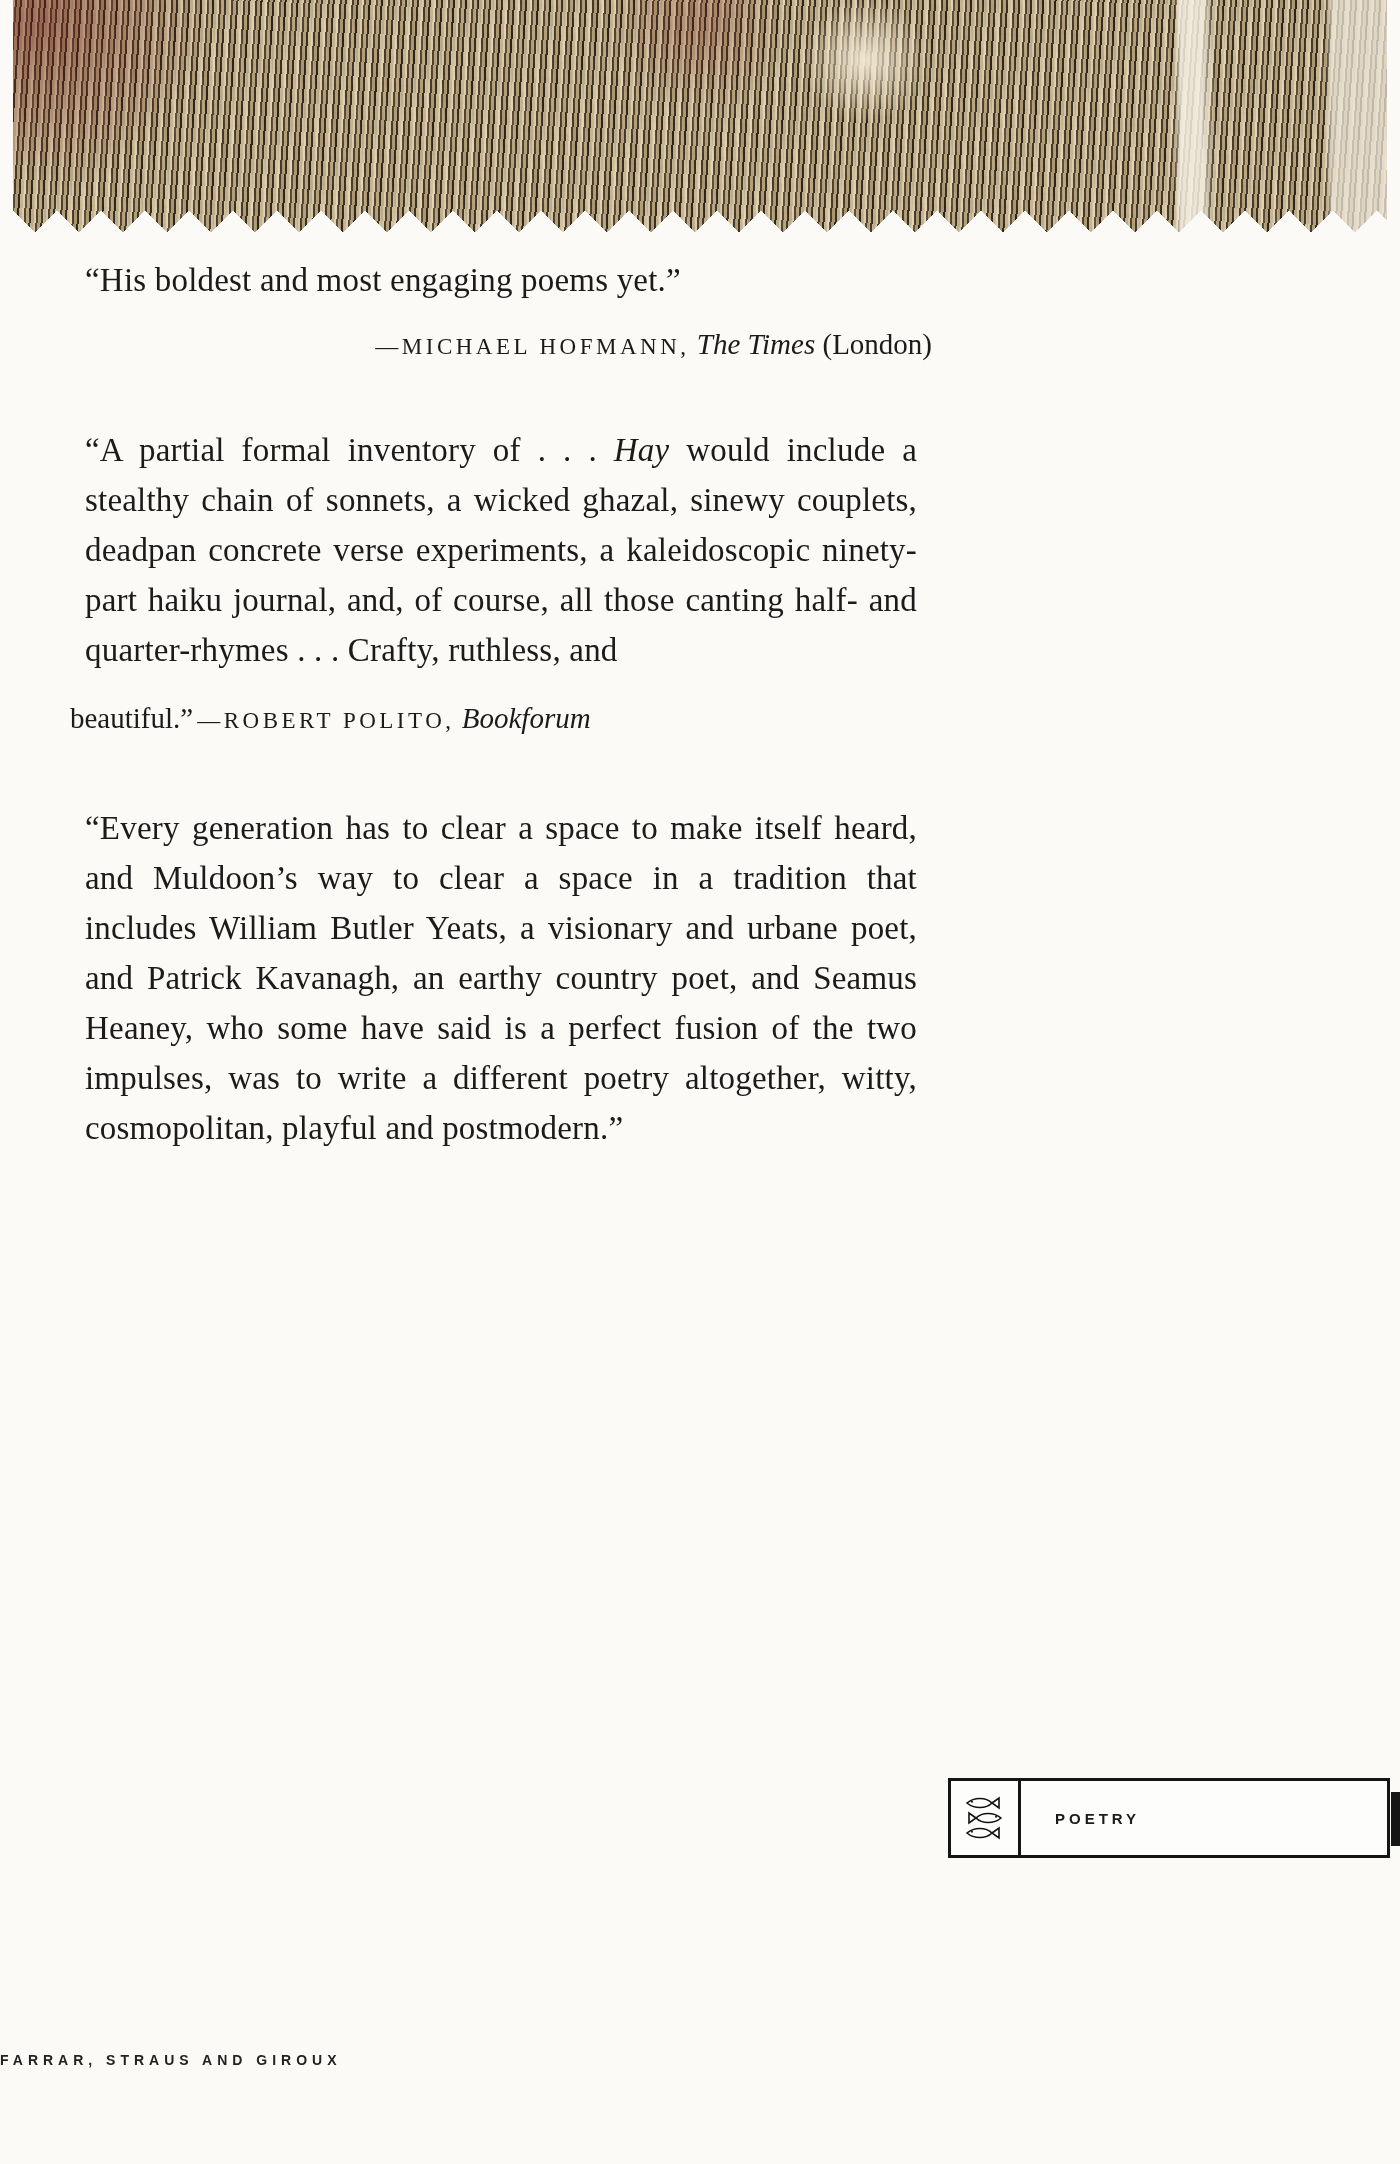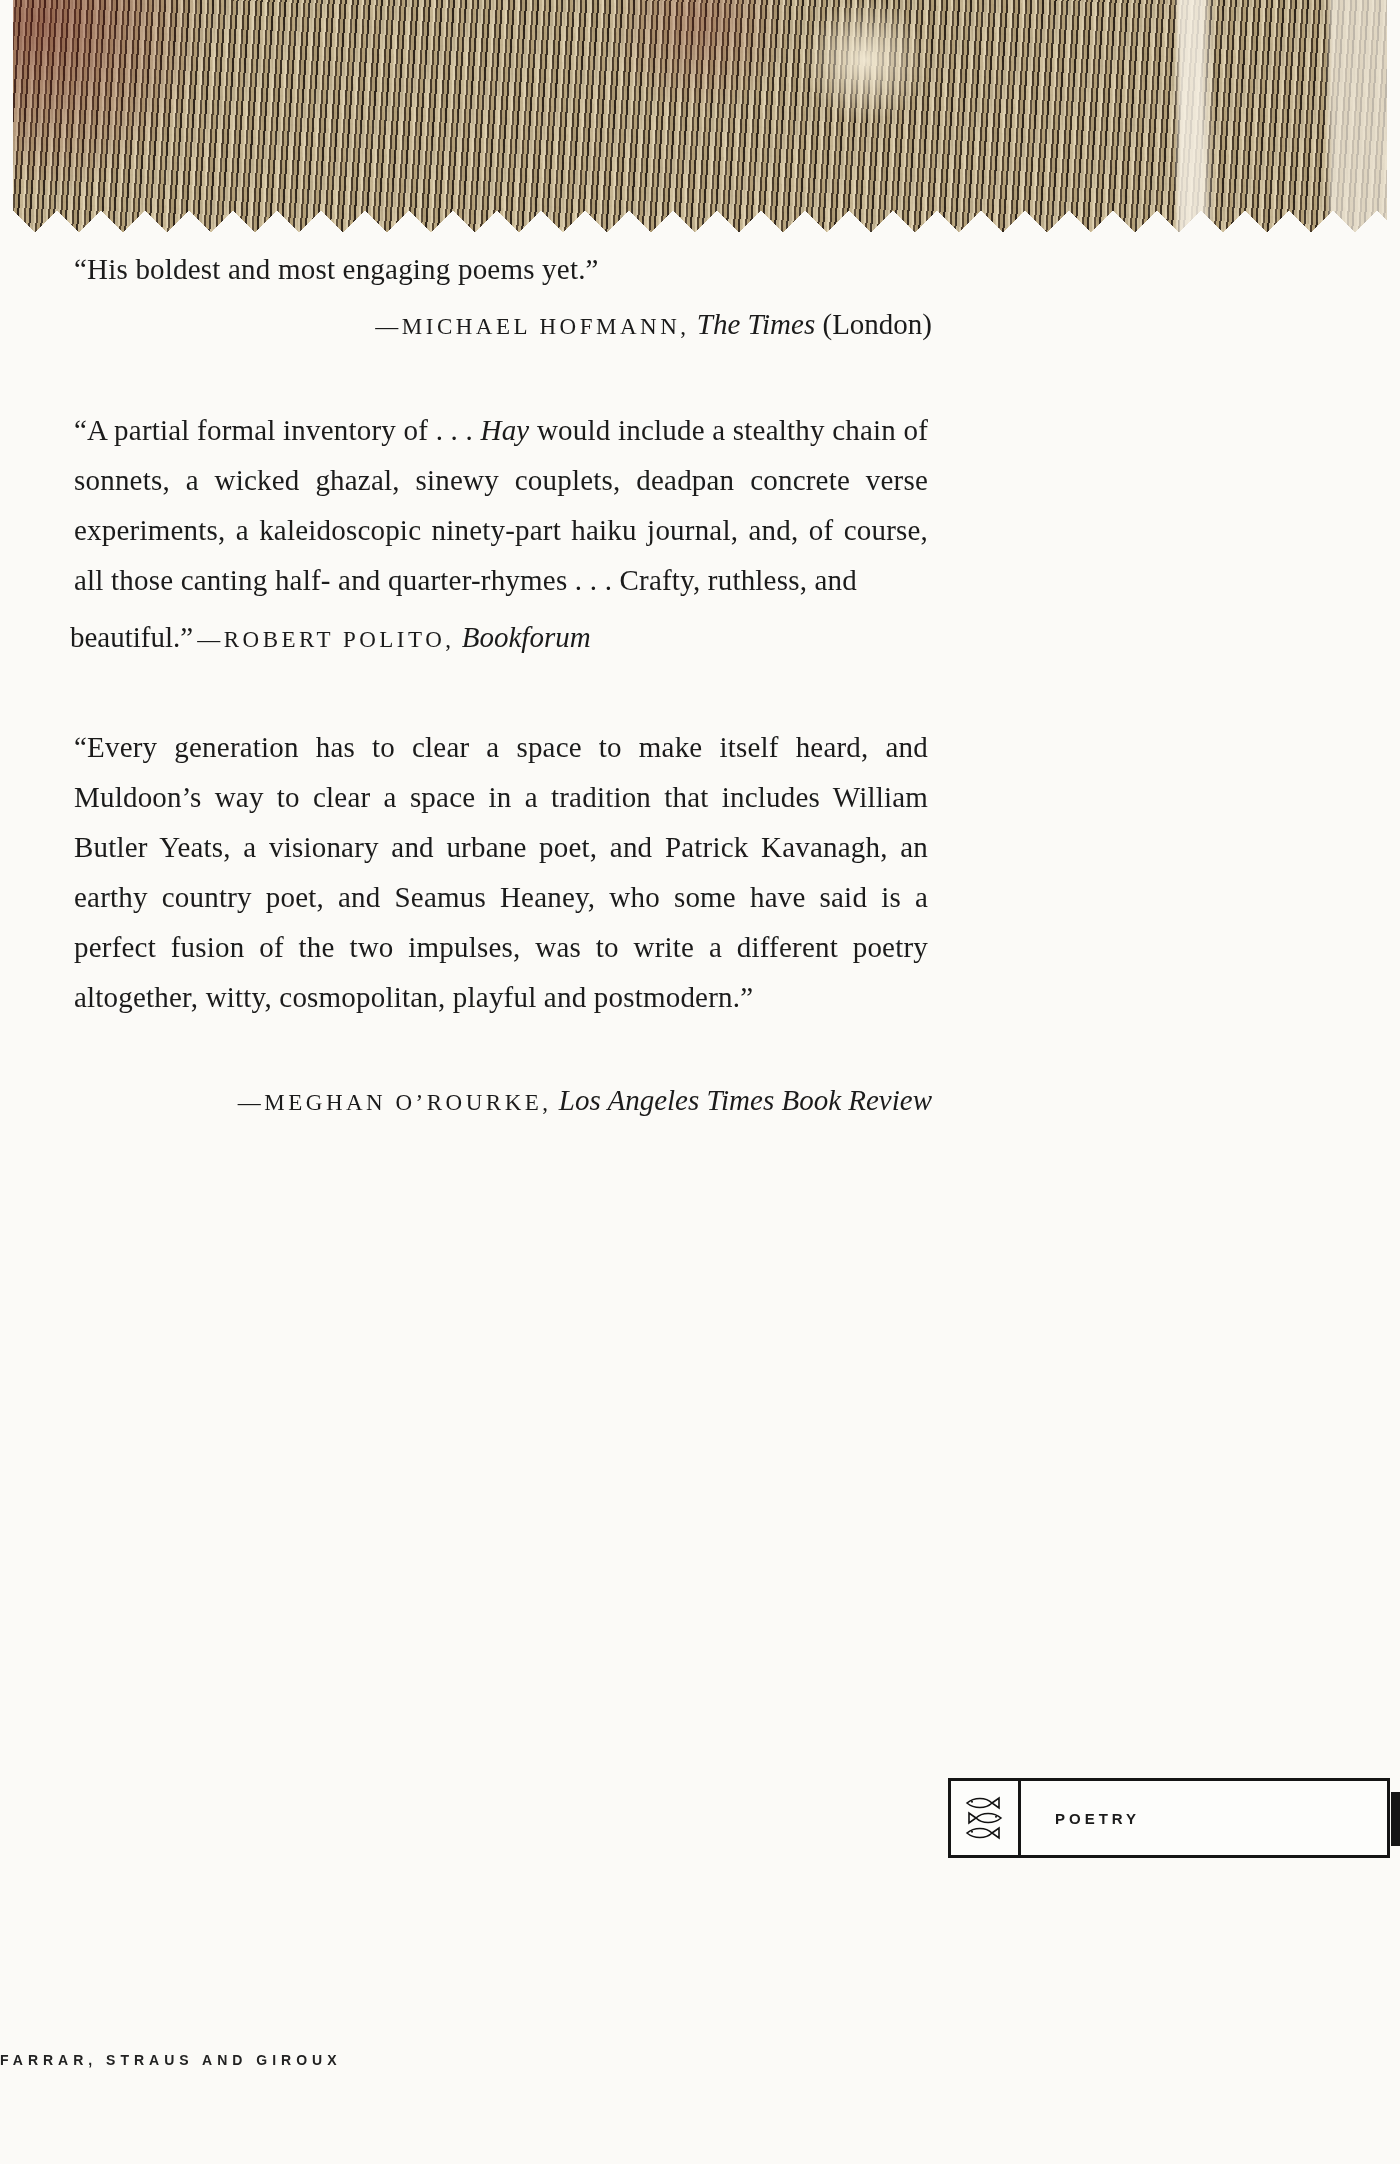--- a/index.html
+++ b/index.html
@@ -52,22 +52,22 @@
 
   
   .content {
     position: absolute;
     left: 70px;
     top: 240px;
     width: 862px;
   }
   .quote-block { margin: 0 0 54px 0; }
   .quote {
-    margin: 4px;
-    font-size: 29px;
+    margin: 15px;
+    font-size: 33px;
     line-height: 50px;
     text-align: justify;
     letter-spacing: 0.2px;
   }
   .italic { font-style: italic; }
   .attribution {
     margin: 6px 0 0 0;
     text-align: right;
     font-size: 29px;
     line-height: 48px;
@@ -165,24 +165,20 @@
           <span class="attr-source">Bookforum</span>
         </span>
       </div>
     </section>
 
     <section class="quote-block">
       <p class="quote">“Every generation has to clear a space to make itself heard, and Muldoon’s way to clear a space in a tradition that includes William Butler Yeats, a visionary and urbane poet, and Patrick Kavanagh, an earthy country poet, and Seamus Heaney, who some have said is a perfect fusion of the two impulses, was to write a different poetry altogether, witty, cosmopolitan, playful and postmodern.”</p>
     </section>
 
     <section class="quote-block">
-      <p class="attribution">
-        <span class="attr-name">—MEGHAN O’ROURKE,</span>
-        <span class="attr-source">Los Angeles Times Book Review</span>
-      </p>
     </section>
 
   </main>
 
   <div class="poetry-box">
     <div class="fish-cell">
       <svg width="40" height="46" viewBox="0 0 40 46" aria-hidden="true">
         <g fill="none" stroke="#111" stroke-width="1.6">
           <g transform="translate(2,8)">
             <path d="M0 0 C7 -6 19 -6 25 0 C19 6 7 6 0 0 Z"></path>

